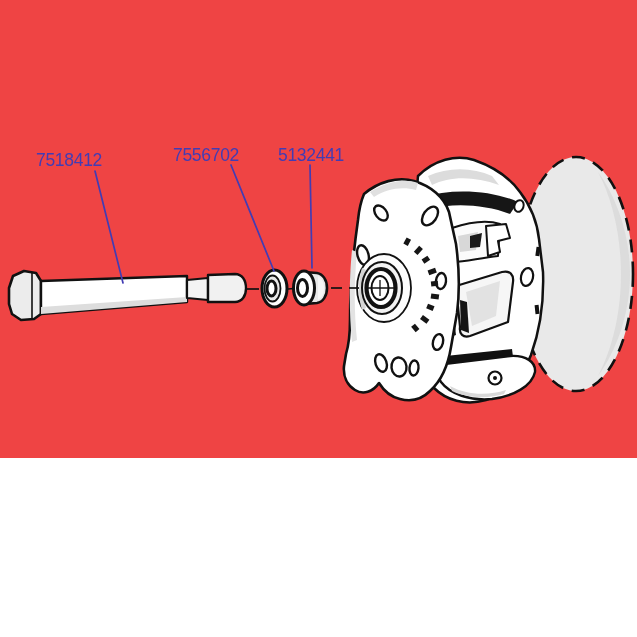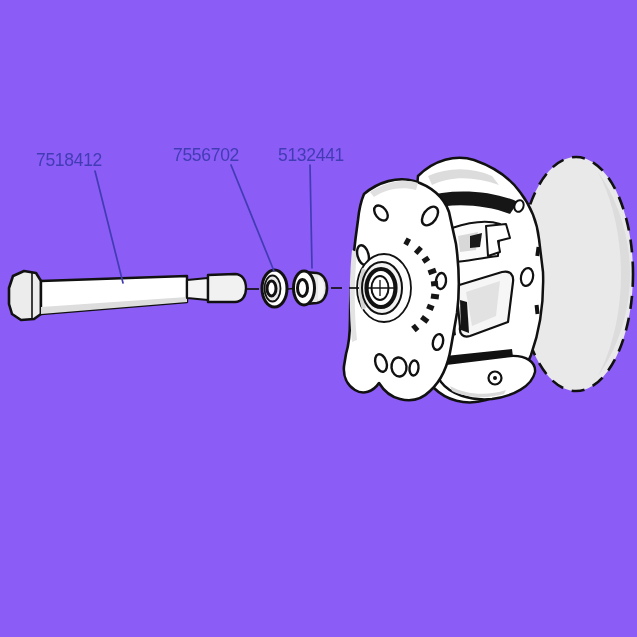--- a/index.html
+++ b/index.html
@@ -1,19 +1,19 @@
 <!DOCTYPE html>
 <html><head>
 <meta charset="utf-8">
 <style>
   html,body{margin:0;padding:0;background:#ffffff;}
   .stage{
     position:relative;
-    width:637px;height:637px;
-    background:#8b5cf6;
+    width:637px;height:458px;
+    background:#ef4444;
     overflow:hidden;
     font-family:"Liberation Sans", sans-serif;
   }
   svg{display:block;}
   .callout-text{
     font-family:"Liberation Sans", sans-serif;
     font-size:17.5px;
     letter-spacing:-0.3px;
   }
 </style>

